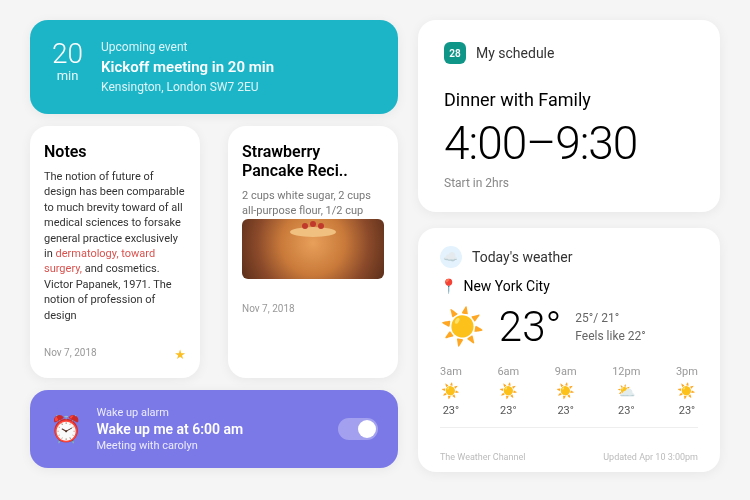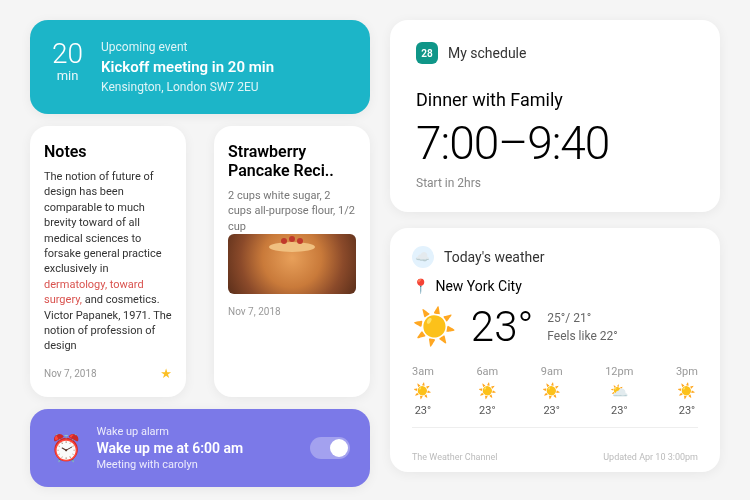--- a/index.html
+++ b/index.html
@@ -1,17 +1,17 @@
 <!DOCTYPE html>
 <html><head>
 <meta charset="utf-8">
 <style>
 * { margin: 0; padding: 0; box-sizing: border-box; font-family: -apple-system, BlinkMacSystemFont, "Segoe UI", Roboto, sans-serif; }
 body { background: #f5f5f5; width: 750px; height: 500px; padding: 20px 30px; display: flex; gap: 20px; }
-.left-col { width: 340px; display: flex; flex-direction: column; gap: 12px; }
+.left-col { width: 368px; display: flex; flex-direction: column; gap: 12px; }
 .right-col { flex: 1; display: flex; flex-direction: column; gap: 16px; }
 .card { background: #fff; border-radius: 18px; box-shadow: 0 2px 12px rgba(0,0,0,0.06); }
 
 
 .event-card { background: #1cb5c8; color: #fff; padding: 20px 22px; display: flex; align-items: flex-start; gap: 18px; }
 .event-time { text-align: center; }
 .event-time-num { font-size: 28px; font-weight: 300; line-height: 1; }
 .event-time-unit { font-size: 13px; opacity: 0.9; }
 .event-info .label { font-size: 12px; opacity: 0.85; margin-bottom: 4px; }
 .event-info .title { font-size: 15px; font-weight: 600; margin-bottom: 4px; }
@@ -21,21 +21,21 @@
 .notes-row { display: flex; gap: 28px; }
 .note-card { flex: 1; padding: 16px 14px; display: flex; flex-direction: column; }
 .note-title { font-size: 16px; font-weight: 600; margin-bottom: 8px; }
 .note-body { flex: 1; font-size: 10px; color: #555; line-height: 1.5; overflow: hidden; }
 .handwriting { font-family: "Brush Script MT", cursive; font-size: 11px; line-height: 1.4; color: #333; }
 .handwriting .red { color: #d9534f; }
 .recipe-txt { font-size: 11px; color: #777; line-height: 1.4; }
 .recipe-img { width: 100%; height: 60px; border-radius: 6px; background: radial-gradient(circle at 50% 40%, #e8a05a 0%, #c97a3a 40%, #8b4a2a 70%, #5a2e1a 100%); position: relative; overflow: hidden; }
 .recipe-img::before { content:""; position:absolute; top:8px; left:50%; transform:translateX(-50%); width:46px; height:10px; border-radius:50%; background:#f0c080; }
 .recipe-img::after { content:""; position:absolute; top:2px; left:50%; transform:translateX(-50%); width:6px; height:6px; border-radius:50%; background:#c0392b; box-shadow: -8px 2px 0 #c0392b, 8px 2px 0 #c0392b; }
-.note-foot { display: flex; justify-content: space-between; align-items: center; margin-top: 12px; font-size: 10px; color: #999; }
+.note-foot { display: flex; justify-content: space-between; margin-top: 24px; font-size: 10px; color: #999; }
 .star { color: #fbbf24; font-size: 13px; }
 
 
 .alarm-card { background: #7b79e8; color: #fff; padding: 16px 20px; display: flex; align-items: center; gap: 14px; }
 .alarm-icon { font-size: 26px; }
 .alarm-info { flex: 1; }
 .alarm-label { font-size: 11px; opacity: 0.85; }
 .alarm-title { font-size: 14px; font-weight: 600; margin: 2px 0; }
 .alarm-sub { font-size: 11px; opacity: 0.85; }
 .toggle { width: 40px; height: 22px; background: rgba(255,255,255,0.3); border-radius: 11px; position: relative; }
@@ -117,21 +117,21 @@
   </div>
 </div>
 
 <div class="right-col">
   <div class="card sched-card">
     <div class="sched-head">
       <div class="cal-icon">28</div>
       <div class="sched-head-txt">My schedule</div>
     </div>
     <div class="sched-title">Dinner with Family</div>
-    <div class="sched-time">7:00–9:40</div>
+    <div class="sched-time">4:00–9:30</div>
     <div class="sched-start">Start in 2hrs</div>
   </div>
 
   <div class="card weather-card">
     <div class="weather-head">
       <div class="wx-icon">☁️</div>
       <div class="weather-head-txt">Today's weather</div>
     </div>
     <div class="weather-loc">
       <span class="pin">📍</span>

